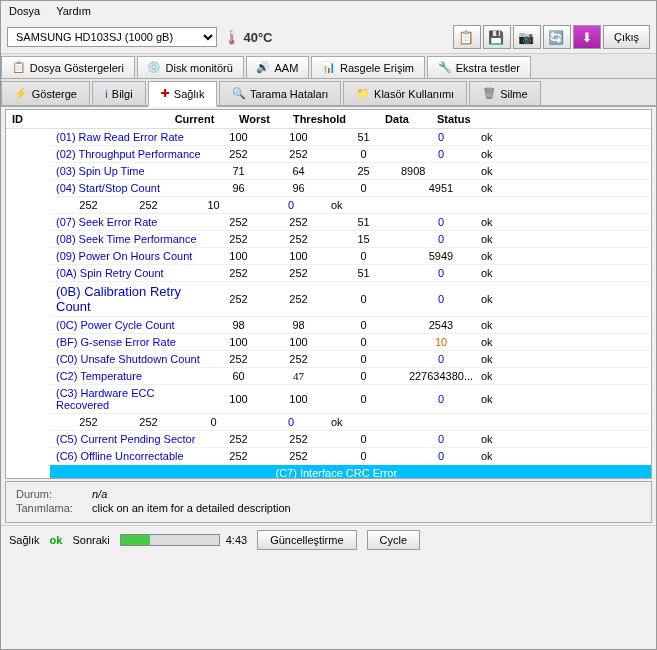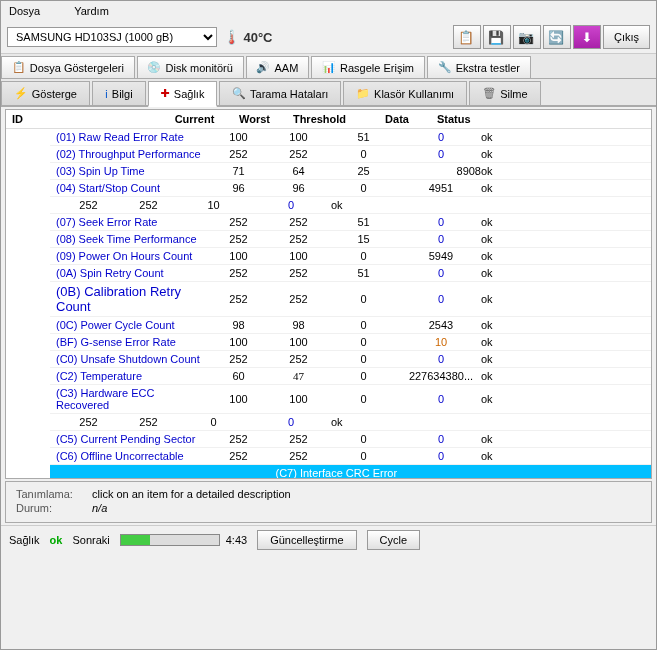--- a/index.html
+++ b/index.html
@@ -14,21 +14,21 @@
     .window {
       width: 657px;
       height: 650px;
       background: #f0f0f0;
       border: 1px solid #999;
     }
     .menubar {
       background: #f0f0f0;
       padding: 2px 4px;
       display: flex;
-      gap: 26px;
+      gap: 8px;
     }
     .menubar span {
       cursor: pointer;
       padding: 2px 4px;
       font-size: 11px;
     }
     .toolbar {
       background: #f0f0f0;
       padding: 4px 6px;
       display: flex;
@@ -315,21 +315,21 @@
       <span class="col-worst" style="text-align:center; display:inline-block;">252</span>
       <span class="col-threshold" style="text-align:center; display:inline-block;">0</span>
       <span class="col-data" style="color:#0000cc; text-align:center; display:inline-block;">0</span>
       <span class="col-status" style="color:#000; font-weight:normal;">ok</span>
     </div>
         <div class="table-row">
       <span class="col-id" style="color:#0000cc; font-size:11px;">(03) Spin Up Time</span>
       <span class="col-current" style="text-align:center; display:inline-block;">71</span>
       <span class="col-worst" style="text-align:center; display:inline-block;">64</span>
       <span class="col-threshold" style="text-align:center; display:inline-block;">25</span>
-      <span class="col-data" style="color:#000; text-align:right; display:inline-block;">8908</span>
+      <span class="col-data" style="color:#000; text-align:left; display:inline-block;">8908</span>
       <span class="col-status" style="color:#000; font-weight:normal;">ok</span>
     </div>
         <div class="table-row">
       <span class="col-id" style="color:#0000cc; font-size:11px;">(04) Start/Stop Count</span>
       <span class="col-current" style="text-align:center; display:inline-block;">96</span>
       <span class="col-worst" style="text-align:center; display:inline-block;">96</span>
       <span class="col-threshold" style="text-align:center; display:inline-block;">0</span>
       <span class="col-data" style="color:#000; text-align:center; display:inline-block;">4951</span>
       <span class="col-status" style="color:#000; font-weight:normal;">ok</span>
     </div>
@@ -457,26 +457,26 @@
       <span class="col-worst" style="text-align:center; display:inline-block;">100</span>
       <span class="col-threshold" style="text-align:center; display:inline-block;">0</span>
       <span class="col-data" style="color:#000; text-align:center; display:inline-block;">7</span>
       <span class="col-status" style="color:#000; font-weight:normal;">ok</span>
     </div>
       </div>
   </div>
 
   <div class="bottom-panel">
     <div class="bottom-row">
+      <span class="bottom-label">Durum:</span>
+      <span class="bottom-value italic">n/a</span>
+    </div>
+    <div class="bottom-row">
       <span class="bottom-label">Tanımlama:</span>
       <span class="bottom-value">click on an item for a detailed description</span>
-    </div>
-    <div class="bottom-row">
-      <span class="bottom-label">Durum:</span>
-      <span class="bottom-value italic">n/a</span>
     </div>
   </div>
 
   <div class="status-bar">
     <span>Sağlık</span>
     <span class="status-ok-green">ok</span>
     <span>Sonraki</span>
     <div class="progress-bar-wrap">
       <div class="progress-bar">
         <div class="progress-fill" style="width:30%"></div>

